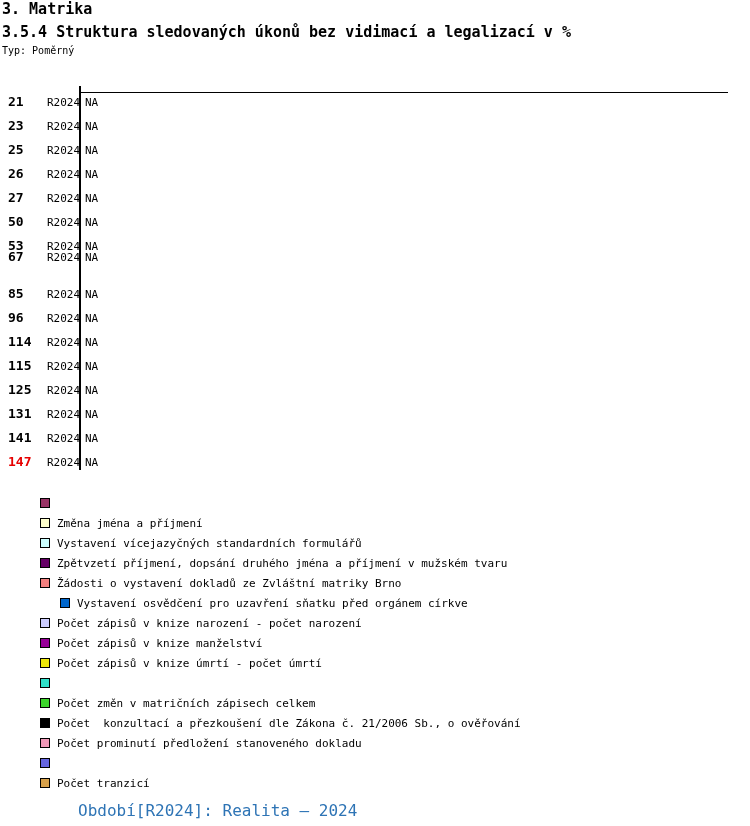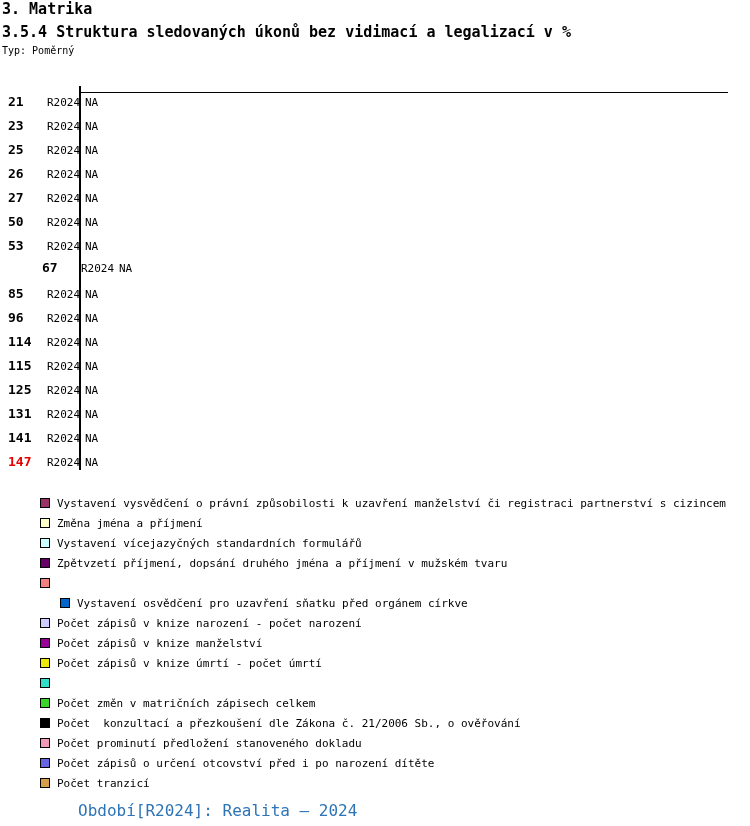--- a/index.html
+++ b/index.html
@@ -60,21 +60,21 @@
       <div class="row" style="top: 214px;">
         <span class="cat">50</span>
         <span class="per">R2024</span>
         <span class="val">NA</span>
       </div>
       <div class="row" style="top: 238px;">
         <span class="cat">53</span>
         <span class="per">R2024</span>
         <span class="val">NA</span>
       </div>
-      <div class="row" style="top: 260px; margin-left: 34px;">
+      <div class="row" style="top: 249px;">
         <span class="cat">67</span>
         <span class="per">R2024</span>
         <span class="val">NA</span>
       </div>
       <div class="row" style="top: 286px;">
         <span class="cat">85</span>
         <span class="per">R2024</span>
         <span class="val">NA</span>
       </div>
       <div class="row" style="top: 310px;">
@@ -109,36 +109,36 @@
       </div>
       <div class="row" style="top: 454px;">
         <span class="cat" style="color: rgb(230, 0, 0);">147</span>
         <span class="per">R2024</span>
         <span class="val">NA</span>
       </div>
     </div>
   <div id="legend">
       <div class="leg" style="top: 497px;">
         <span class="sw" style="background: rgb(153, 51, 102);"></span>
-        <span class="lbl">Vystavení vysvědčení o právní způsobilosti k uzavření manželství či registraci partnerství s cizincem</span>
       </div>
       <div class="leg" style="top: 517px;">
         <span class="sw" style="background: rgb(255, 255, 204);"></span>
         <span class="lbl">Změna jména a příjmení</span>
       </div>
       <div class="leg" style="top: 537px;">
         <span class="sw" style="background: rgb(204, 255, 255);"></span>
         <span class="lbl">Vystavení vícejazyčných standardních formulářů</span>
       </div>
       <div class="leg" style="top: 557px;">
         <span class="sw" style="background: rgb(102, 0, 102);"></span>
         <span class="lbl">Zpětvzetí příjmení, dopsání druhého jména a příjmení v mužském tvaru</span>
       </div>
       <div class="leg" style="top: 577px;">
         <span class="sw" style="background: rgb(242, 128, 128);"></span>
+        <span class="lbl">Žádosti o vystavení dokladů ze Zvláštní matriky Brno</span>
       </div>
       <div class="leg" style="top: 597px; margin-left: 20px;">
         <span class="sw" style="background: rgb(0, 102, 204);"></span>
         <span class="lbl">Vystavení osvědčení pro uzavření sňatku před orgánem církve</span>
       </div>
       <div class="leg" style="top: 617px; padding-left: 32px;">
         <span class="sw" style="background: rgb(204, 204, 255);"></span>
         <span class="lbl">Počet zápisů v knize narození - počet narození</span>
       </div>
       <div class="leg" style="top: 637px;">
@@ -159,21 +159,20 @@
       <div class="leg" style="top: 717px;">
         <span class="sw" style="background: rgb(0, 0, 0);"></span>
         <span class="lbl">Počet  konzultací a přezkoušení dle Zákona č. 21/2006 Sb., o ověřování</span>
       </div>
       <div class="leg" style="top: 737px; padding-left: 16px;">
         <span class="sw" style="background: rgb(240, 153, 184);"></span>
         <span class="lbl">Počet prominutí předložení stanoveného dokladu</span>
       </div>
       <div class="leg" style="top: 757px;">
         <span class="sw" style="background: rgb(102, 102, 224);"></span>
-        <span class="lbl">Počet zápisů o určení otcovství před i po narození dítěte</span>
       </div>
       <div class="leg" style="top: 777px;">
         <span class="sw" style="background: rgb(214, 160, 74);"></span>
         <span class="lbl">Počet tranzicí</span>
       </div>
     </div>
 
   <div class="footer" style="color: rgb(46, 116, 181);">Období[R2024]: Realita – 2024</div>
 </div>
 

